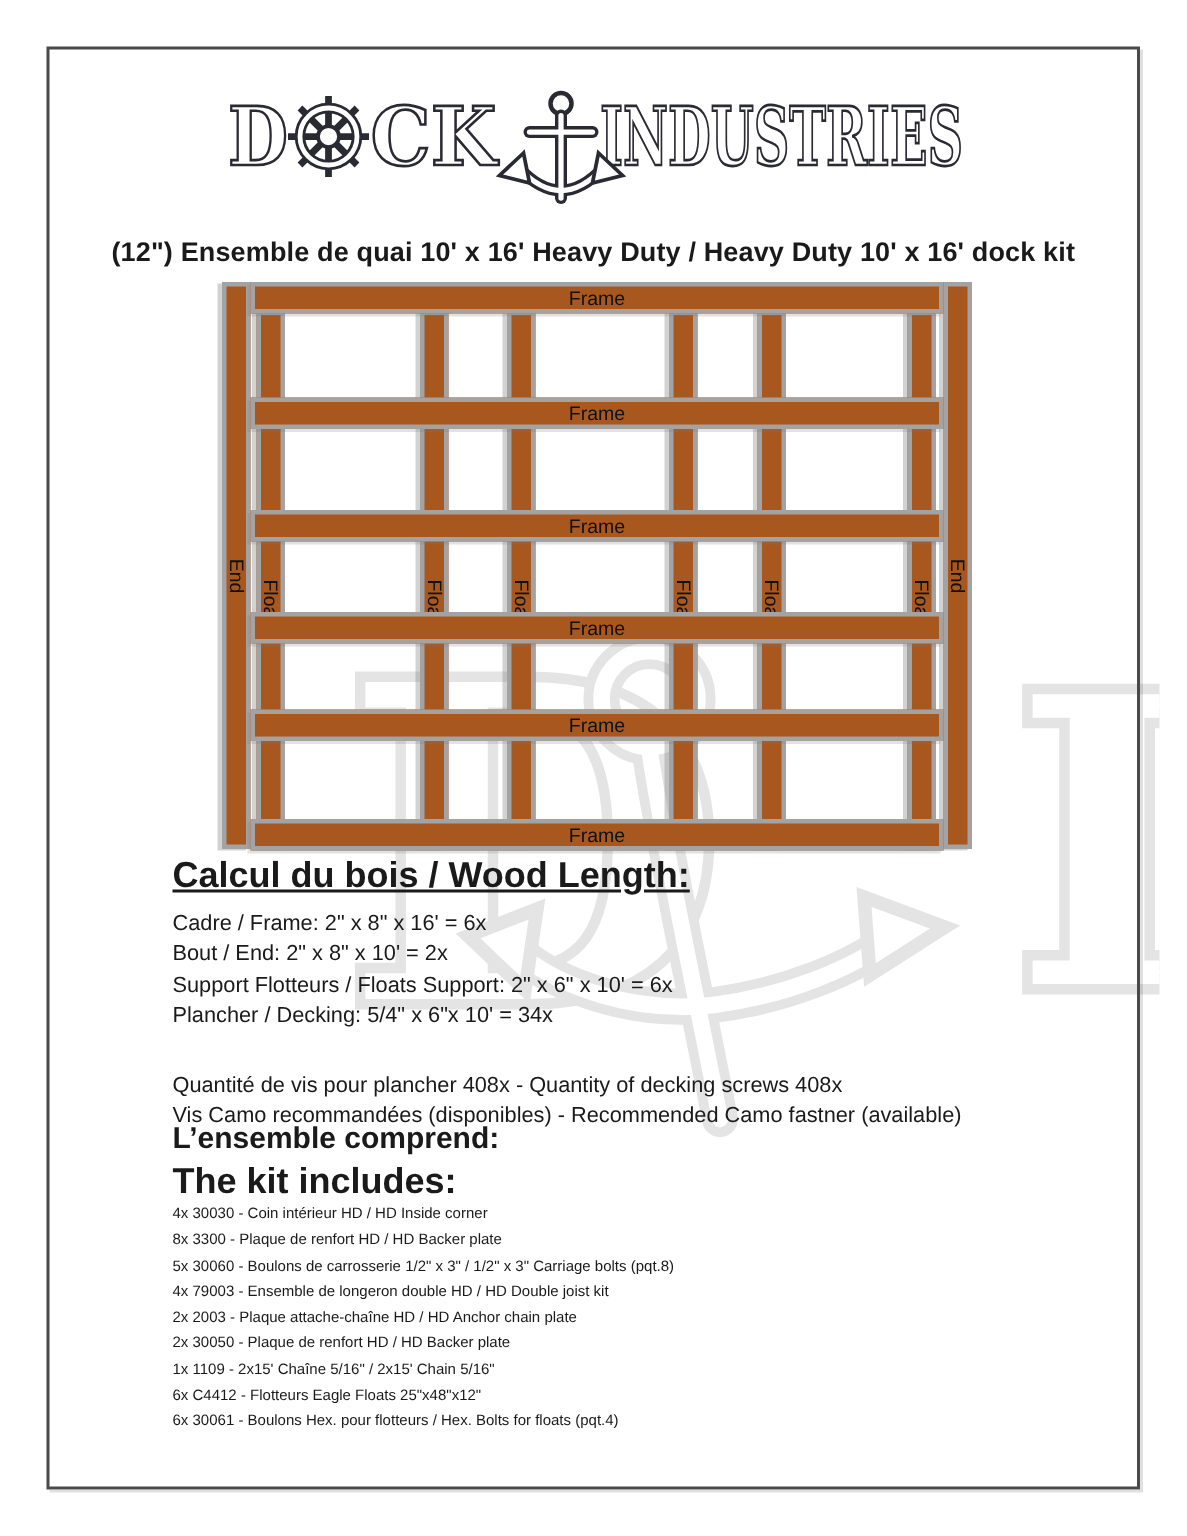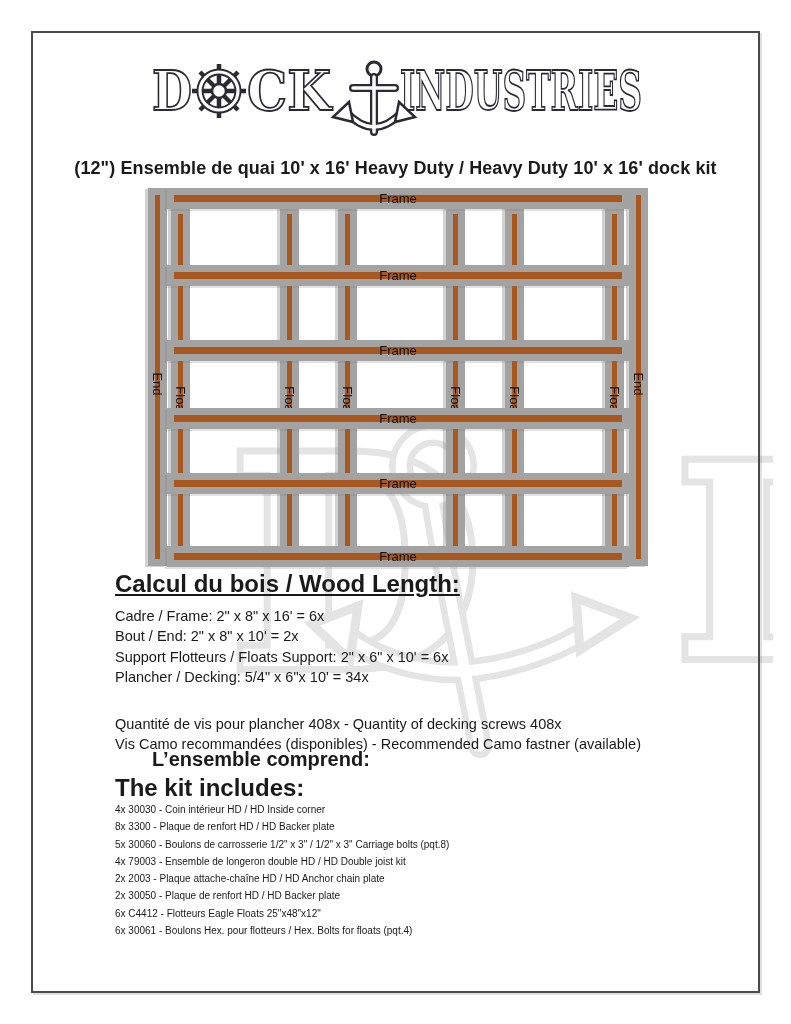--- a/index.html
+++ b/index.html
@@ -13,21 +13,21 @@
   }
   .logo-svg { position:absolute; left:146px; top:58px; width:500px; height:92px; z-index:2; }
   .doc-title {
     position:absolute; left:0; top:158px; width:791px; text-align:center;
     font-weight:bold; font-size:18px; z-index:2; letter-spacing:0.1px;
   }
   
   .watermark { position:absolute; left:228px; top:418px; width:545px; height:358px; z-index:0; }
   
   .diagram { position:absolute; left:148px; top:188px; width:500px; height:380px; z-index:1; }
-  .board { position:absolute; background:#A8571E; border:7px solid #a3a3a3; box-sizing:border-box; }
+  .board { position:absolute; background:#A8571E; border:3px solid #a3a3a3; box-sizing:border-box; }
   .vertb { box-shadow:-3px 1px 0 rgba(125,125,125,0.35); }
   .frame-bar {
     left:19px; width:462px; height:21px; display:flex; align-items:center; justify-content:center;
     font-size:13px; color:#111; box-shadow:-2px 2px 0 rgba(125,125,125,0.22); z-index:2;
   }
   .end-board { top:0; width:19px; height:378px; z-index:1; }
   .end-left { left:0; } .end-right { left:481px; }
   .float-board { top:19px; width:19px; height:359px; z-index:1; }
   .vlabel {
     position:absolute; left:50%; transform:translate(-50%,-50%);
@@ -35,21 +35,21 @@
   }
   .end-board .vlabel { top:52%; }
   .float-board .vlabel { top:55%; }
   .f1{top:0}.f2{top:77px}.f3{top:152px}.f4{top:220px}.f5{top:285px}.f6{top:358px}
   .fl1{left:23px}.fl2{left:132px}.fl3{left:190px}.fl4{left:298px}.fl5{left:357px}.fl6{left:457px}
   
   .sec { position:absolute; left:115px; z-index:2; }
   .h-underline { top:570px; font-size:24px; font-weight:bold; text-decoration:underline; }
   .wood-lines { top:606px; font-size:14.5px; line-height:20.3px; }
   .notes { top:714px; font-size:14.5px; line-height:20.3px; }
-  .h-fr { top:748px; font-size:20px; font-weight:bold;margin-left:37px; }
+  .h-fr { top:748px; font-size:20px; font-weight:bold; }
   .h-en { top:774px; font-size:24px; font-weight:bold; }
   .kit-list { top:801px; font-size:10px; line-height:17.3px; }
   .kit-list div, .wood-lines div, .notes div { white-space:nowrap; }
 </style>
 </head>
 <body>
 
 <div class="page-border"></div>
 
 <svg class="watermark" viewBox="0 0 545 358" aria-hidden="true">
@@ -183,15 +183,16 @@
 <div class="sec h-fr">L’ensemble comprend:</div>
 <div class="sec h-en">The kit includes:</div>
 
 <div class="sec kit-list">
   <div>4x 30030 - Coin intérieur HD / HD Inside corner</div>
   <div>8x 3300 - Plaque de renfort HD / HD Backer plate</div>
   <div>5x 30060 - Boulons de carrosserie 1/2" x 3" / 1/2" x 3" Carriage bolts (pqt.8)</div>
   <div>4x 79003 - Ensemble de longeron double HD / HD Double joist kit</div>
   <div>2x 2003 - Plaque attache-chaîne HD / HD Anchor chain plate</div>
   <div>2x 30050 - Plaque de renfort HD / HD Backer plate</div>
+  <div>1x 1109 - 2x15' Chaîne 5/16" / 2x15' Chain 5/16"</div>
   <div>6x C4412 - Flotteurs Eagle Floats 25"x48"x12"</div>
   <div>6x 30061 - Boulons Hex. pour flotteurs / Hex. Bolts for floats (pqt.4)</div>
 </div>
 
 </body></html>

